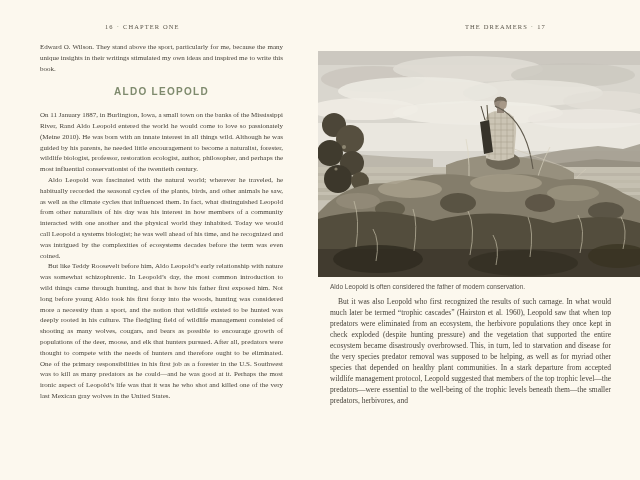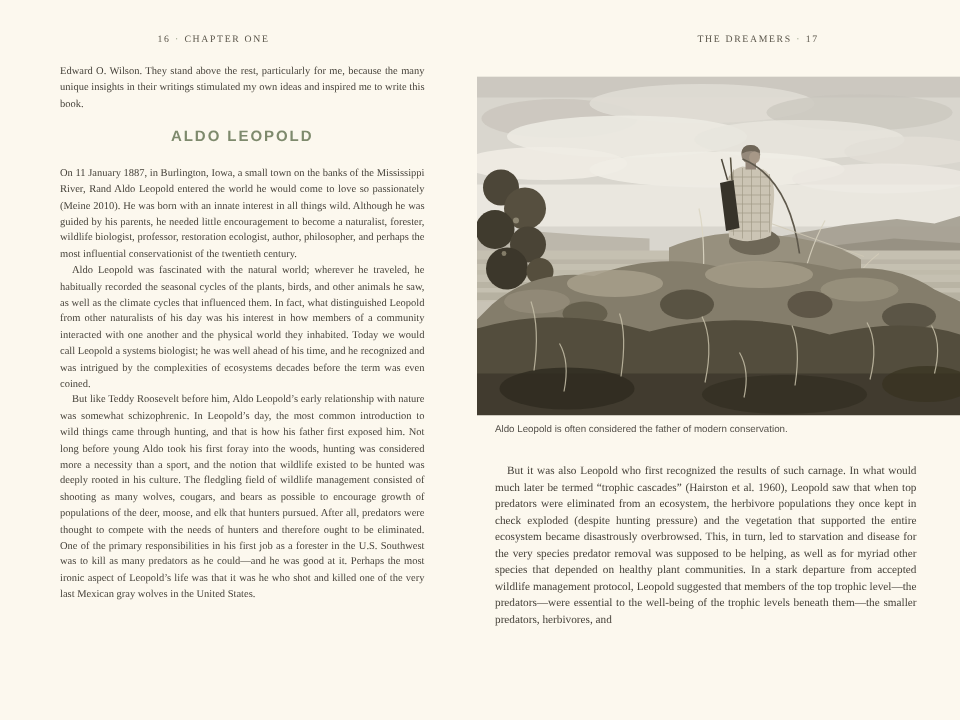--- a/index.html
+++ b/index.html
@@ -26,39 +26,39 @@
   }
   .photo{
     position:absolute;left:318px;top:51px;width:322px;height:226px;overflow:hidden;
   }
   .photo svg{display:block;}
   .caption{
     position:absolute;left:330px;top:283px;width:282px;
     font-family:"Liberation Sans",sans-serif;font-size:6.5px;color:#55514a;
   }
   .right-body{
-    position:absolute;left:330px;top:308px;width:281px;
+    position:absolute;left:330px;top:296px;width:281px;
     font-size:7.5px;line-height:11px;text-align:justify;
   }
 </style>
 </head>
 <body>
 
 <div class="spread">
 
   <div class="running-head rh-left">
     <span>16</span><span class="rh-sep">·</span><span>CHAPTER ONE</span>
   </div>
 
   <div class="running-head rh-right">
     <span>THE DREAMERS</span><span class="rh-sep">·</span><span>17</span>
   </div>
 
   <div class="left-body">
-    <p>Edward O. Wilson. They stand above the rest, particularly for me, because the many unique insights in their writings stimulated my own ideas and inspired me to write this book.</p>
+    <p>Edward O. Wilson. They stand above the sport, particularly for me, because the many unique insights in their writings stimulated my own ideas and inspired me to write this book.</p>
     <h2 class="section">ALDO LEOPOLD</h2>
     <p>On 11 January 1887, in Burlington, Iowa, a small town on the banks of the Mississippi River, Rand Aldo Leopold entered the world he would come to love so passionately (Meine 2010). He was born with an innate interest in all things wild. Although he was guided by his parents, he needed little encouragement to become a naturalist, forester, wildlife biologist, professor, restoration ecologist, author, philosopher, and perhaps the most influential conservationist of the twentieth century.</p>
     <p class="indent">Aldo Leopold was fascinated with the natural world; wherever he traveled, he habitually recorded the seasonal cycles of the plants, birds, and other animals he saw, as well as the climate cycles that influenced them. In fact, what distinguished Leopold from other naturalists of his day was his interest in how members of a community interacted with one another and the physical world they inhabited. Today we would call Leopold a systems biologist; he was well ahead of his time, and he recognized and was intrigued by the complexities of ecosystems decades before the term was even coined.</p>
     <p class="indent">But like Teddy Roosevelt before him, Aldo Leopold’s early relationship with nature was somewhat schizophrenic. In Leopold’s day, the most common introduction to wild things came through hunting, and that is how his father first exposed him. Not long before young Aldo took his first foray into the woods, hunting was considered more a necessity than a sport, and the notion that wildlife existed to be hunted was deeply rooted in his culture. The fledgling field of wildlife management consisted of shooting as many wolves, cougars, and bears as possible to encourage growth of populations of the deer, moose, and elk that hunters pursued. After all, predators were thought to compete with the needs of hunters and therefore ought to be eliminated. One of the primary responsibilities in his first job as a forester in the U.S. Southwest was to kill as many predators as he could—and he was good at it. Perhaps the most ironic aspect of Leopold’s life was that it was he who shot and killed one of the very last Mexican gray wolves in the United States.</p>
   </div>
 
   <div class="photo">
     <svg viewBox="0 0 322 226" width="322" height="226" preserveAspectRatio="none" role="img">
 
       <g>

